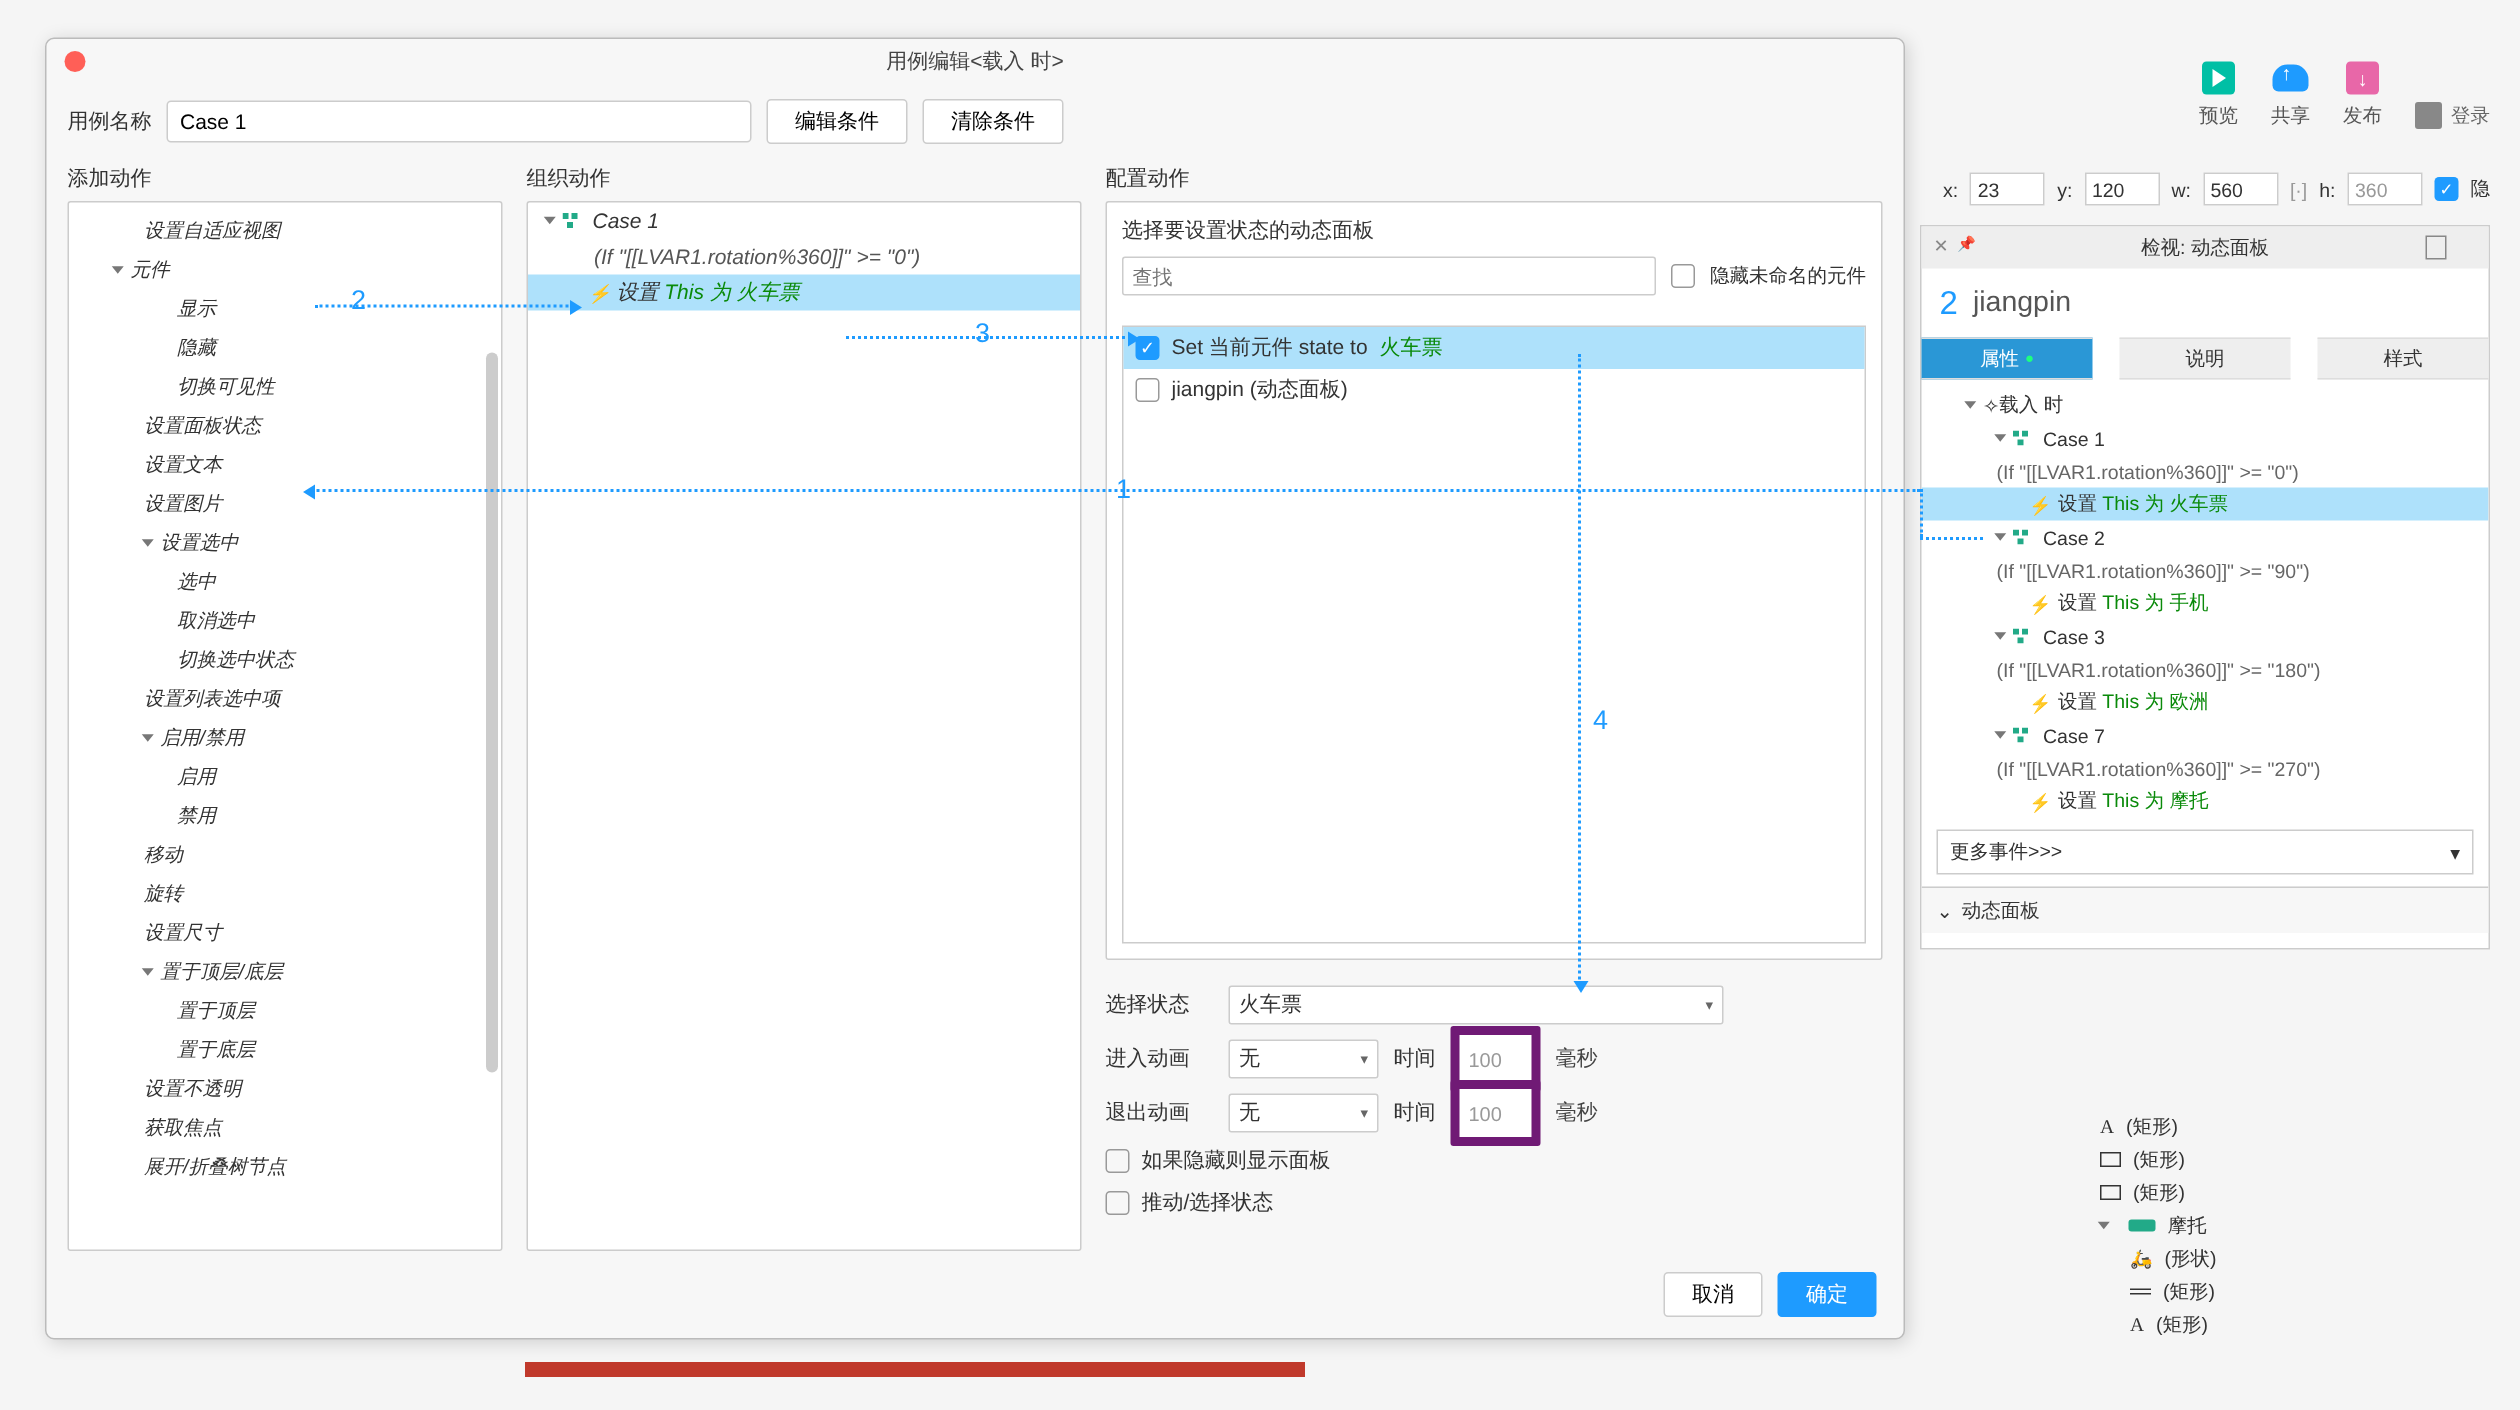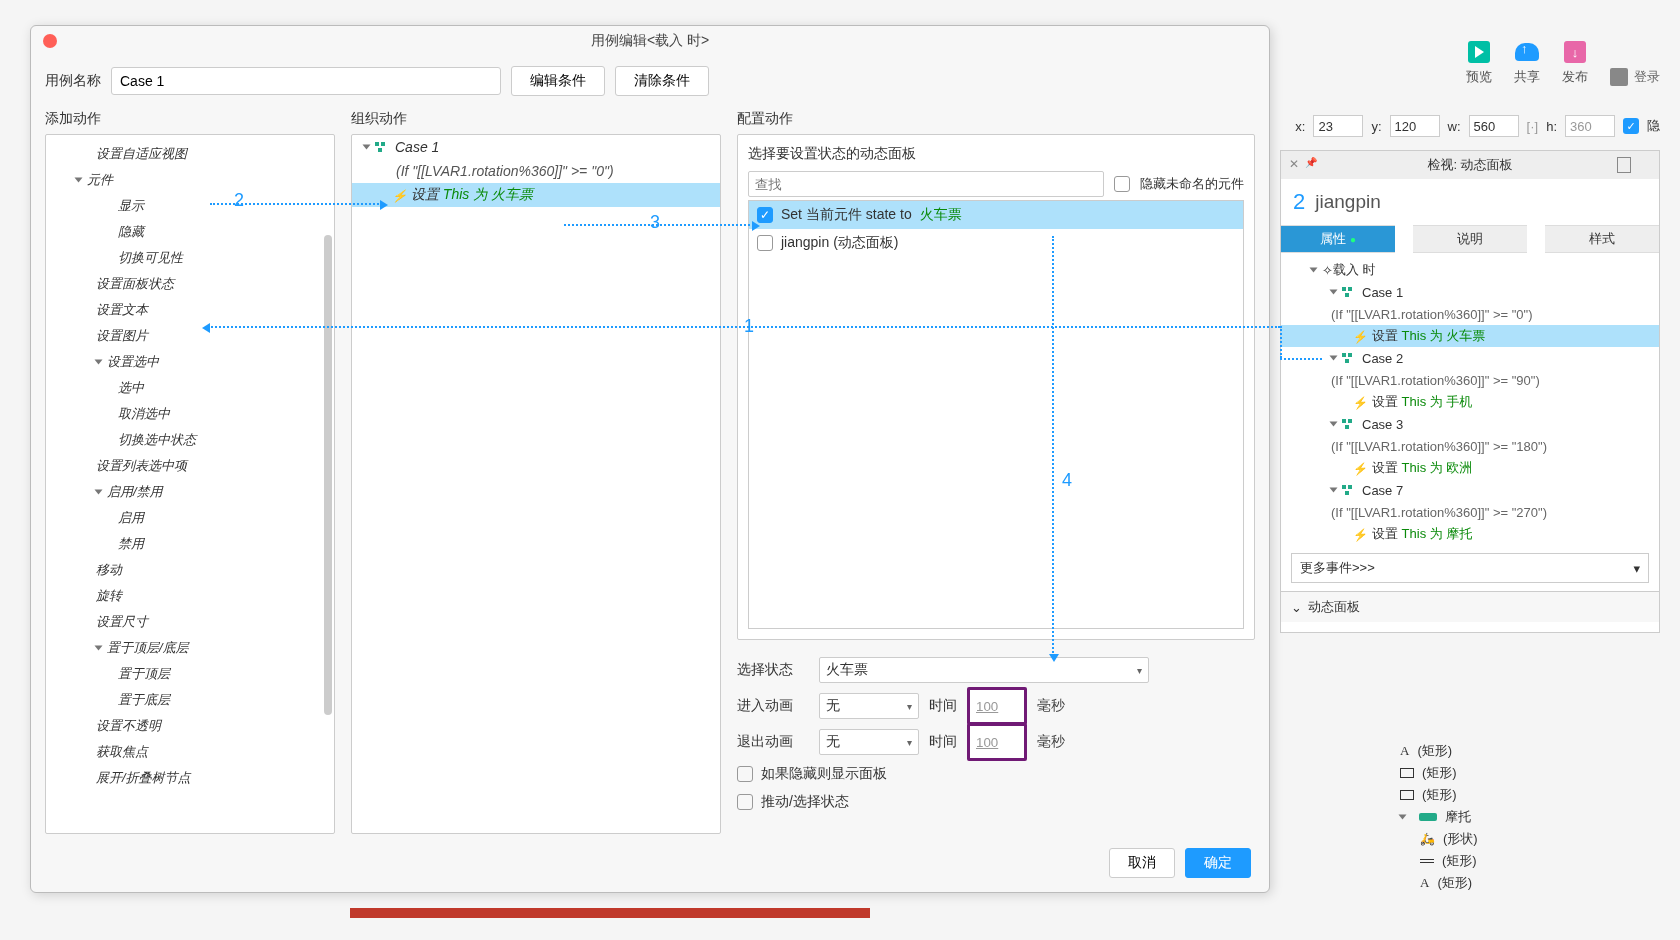--- a/index.html
+++ b/index.html
@@ -38,34 +38,34 @@
 .scrollbar-fake { position: absolute; right: 2px; top: 100px; width: 8px; height: 480px; background: #ccc; border-radius: 4px; }
 
 .org-row { display: flex; align-items: center; height: 24px; padding-left: 12px; font-size: 14px; }
 .org-row.sel { background: #aee1fb; }
 .icon-lightning::before { content: "⚡"; color: #666; margin-right: 4px; font-size: 12px; }
 .icon-casegroup { display:inline-flex; align-items:center; margin-right:6px; }
 .icon-casegroup svg { width:14px; height:10px; }
 .txt-green { color: #0a8a0a; }
 
 .cfg-head { font-size: 14px; margin-bottom: 8px; }
-.cfg-search { display: flex; align-items: center; gap: 10px; margin-bottom: 3px; }
+.cfg-search { display: flex; align-items: center; gap: 10px; margin-bottom: 20px; }
 .cfg-search input { flex: 1; height: 26px; border: 1px solid #ccc; border-radius: 2px; padding: 0 6px; }
 .chk { width: 16px; height: 16px; border: 1px solid #999; border-radius: 3px; display: inline-flex; align-items: center; justify-content: center; font-size: 12px; color: #fff; }
 .chk.checked { background: #1e9bff; border-color: #1e9bff; }
 .cfg-list { border: 1px solid #ccc; flex: 1; }
 .cfg-list-row { display: flex; align-items: center; height: 28px; padding: 0 8px; gap: 8px; font-size: 14px; }
 .cfg-list-row.sel { background: #aee1fb; }
 
 .form-row { display: flex; align-items: center; height: 36px; gap: 10px; font-size: 14px; }
 .form-label { width: 72px; }
 .select { height: 26px; border: 1px solid #ccc; background: #fff; border-radius: 2px; display: flex; align-items: center; justify-content: space-between; padding: 0 6px; width: 100px; }
 .select.wide { flex:1; max-width: 330px; }
 .select .carrot { font-size: 10px; color: #666; }
-.input-sm { width: 60px; height: 26px; border: 3px solid #701a75; border-radius: 2px; padding: 16px 6px; text-align:left; color:#999;text-decoration:underline; }
+.input-sm { width: 60px; height: 26px; border: 6px solid #701a75; border-radius: 2px; padding: 16px 6px; text-align:left; color:#999; }
 .unit { color: #444; }
 .checkbox-row { display: flex; align-items: center; gap: 8px; height: 28px; font-size: 14px; }
 
 .dialog-footer { position: absolute; bottom: 14px; right: 18px; display: flex; gap: 10px; }
 
 
 .right-top-tools { position: absolute; right: 20px; top: 40px; display: flex; align-items: flex-end; gap: 22px; }
 .tool { display: flex; flex-direction: column; align-items: center; gap: 4px; font-size: 13px; color: #555; }
 .tool .ic { width: 24px; height: 24px; display:flex; align-items:center; justify-content:center; }
 .ic-preview { background:#00bfa5; width:22px; height:22px; border-radius:3px; position:relative; }

